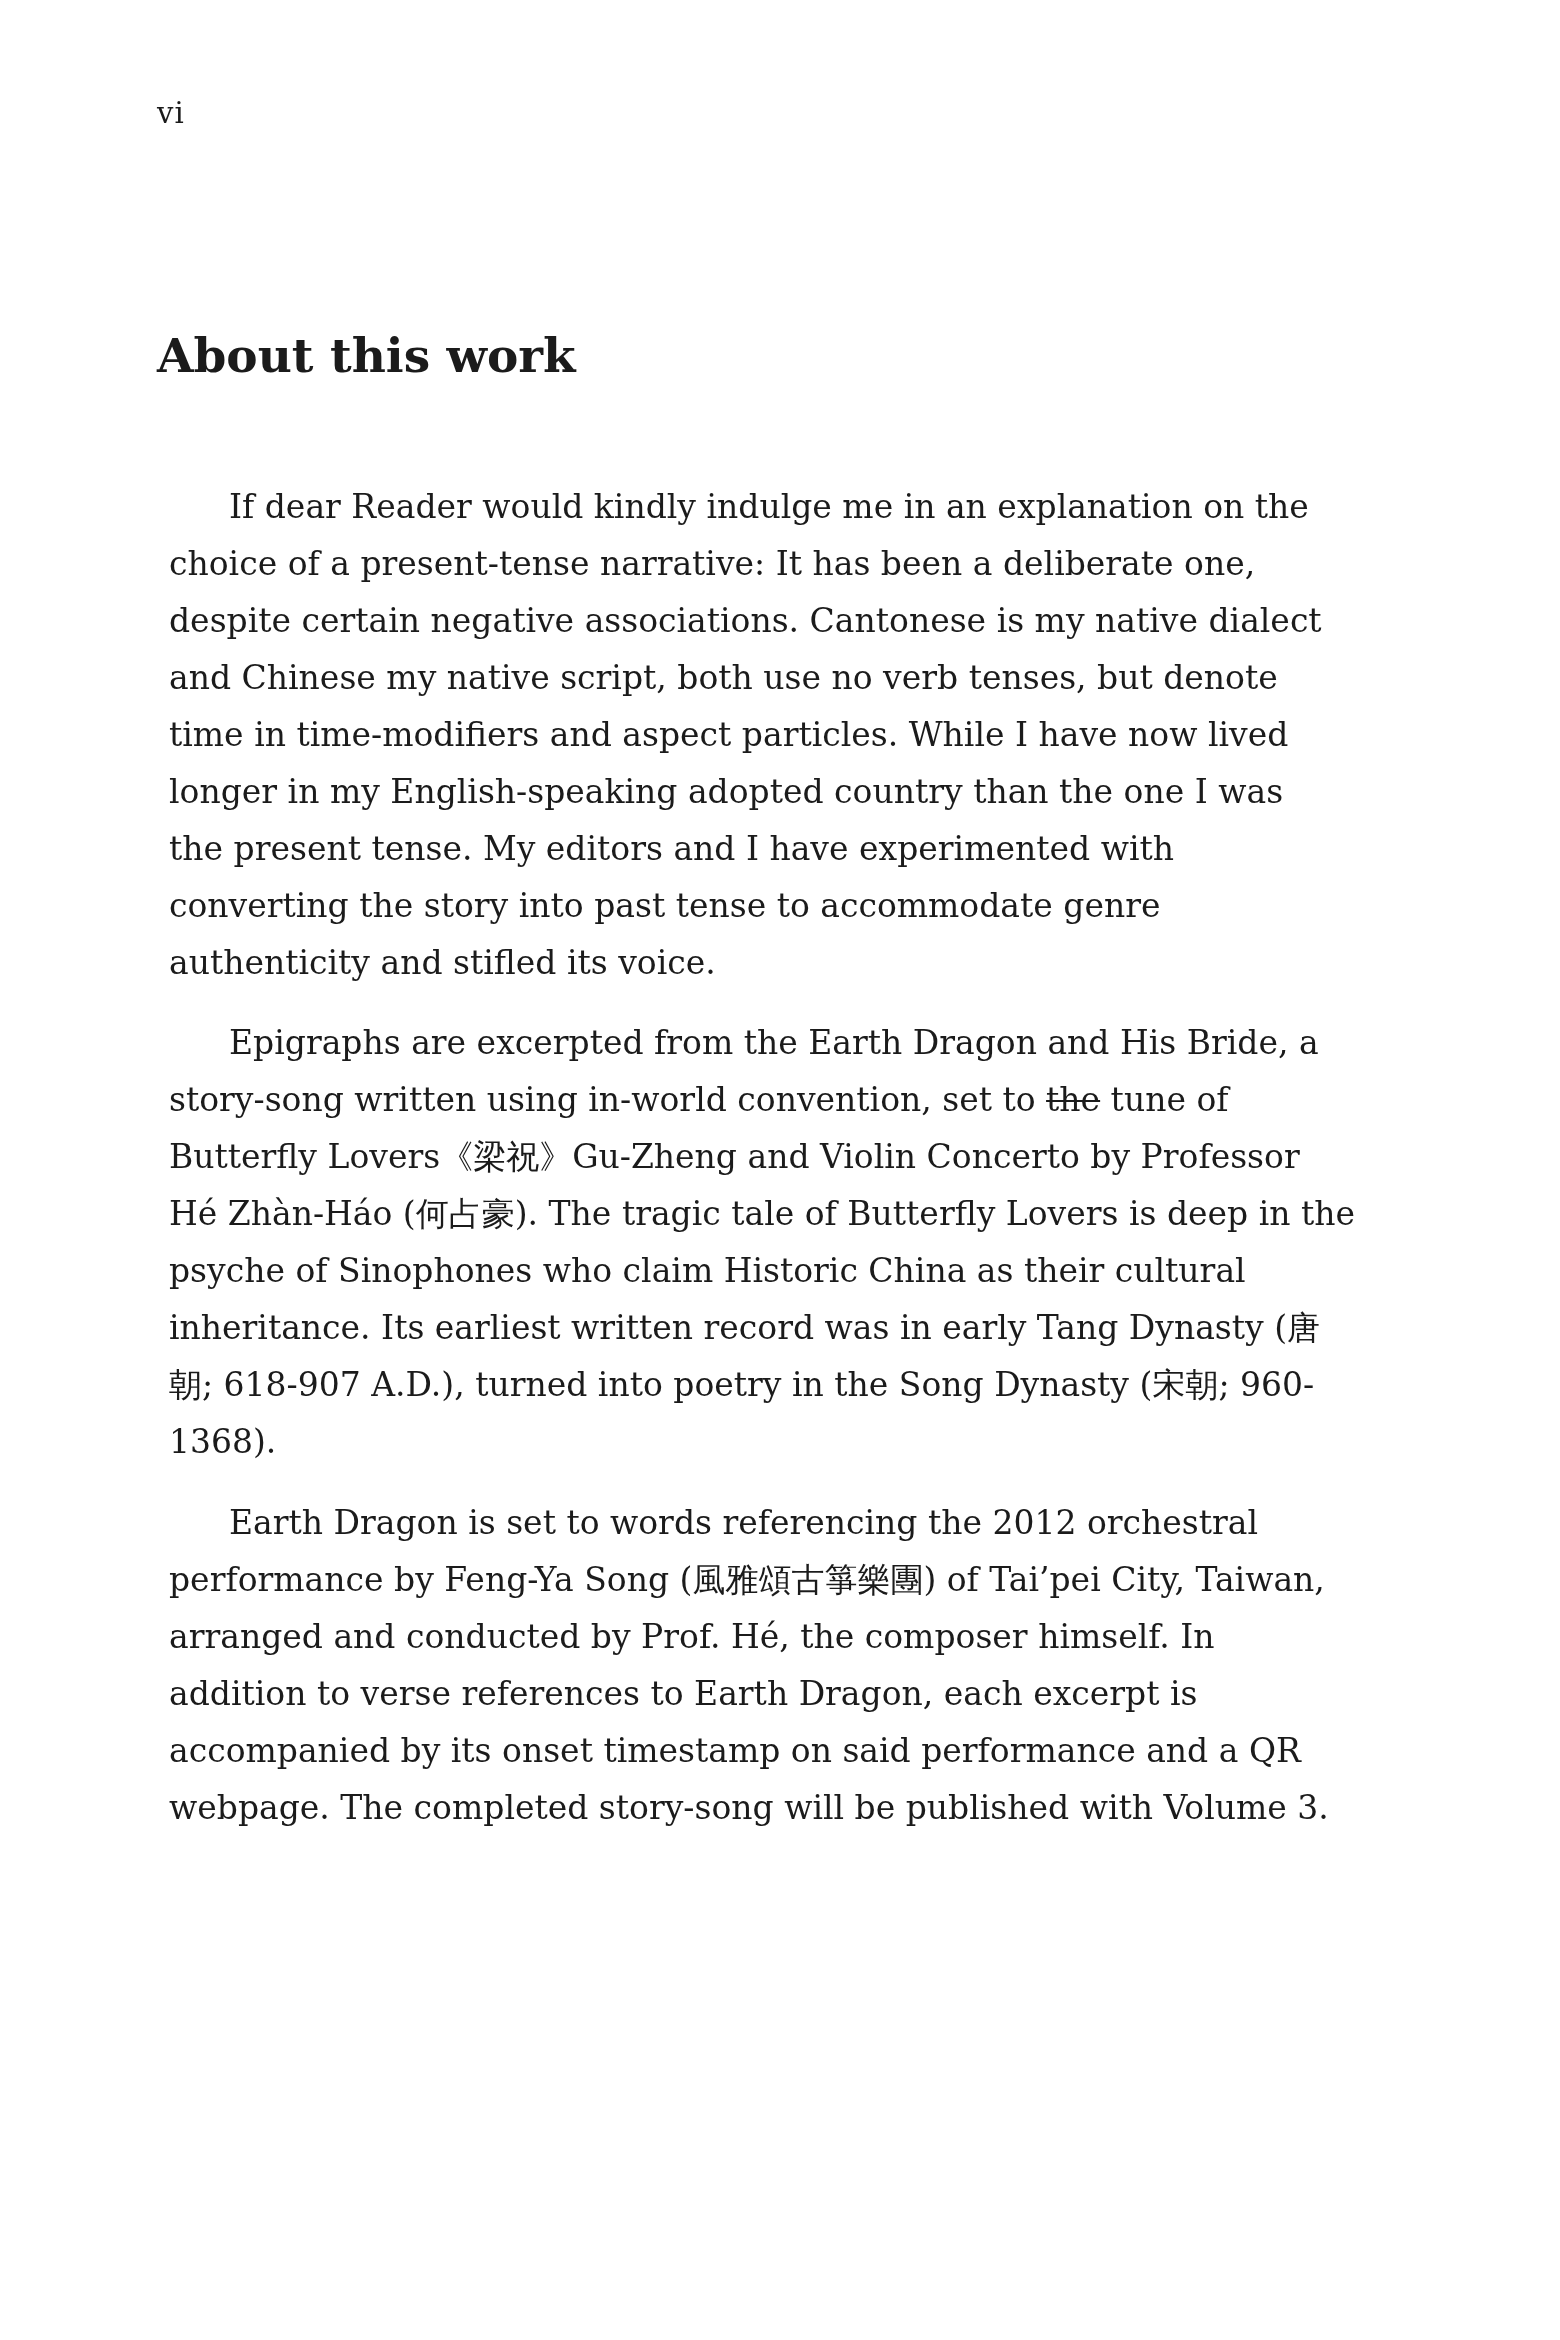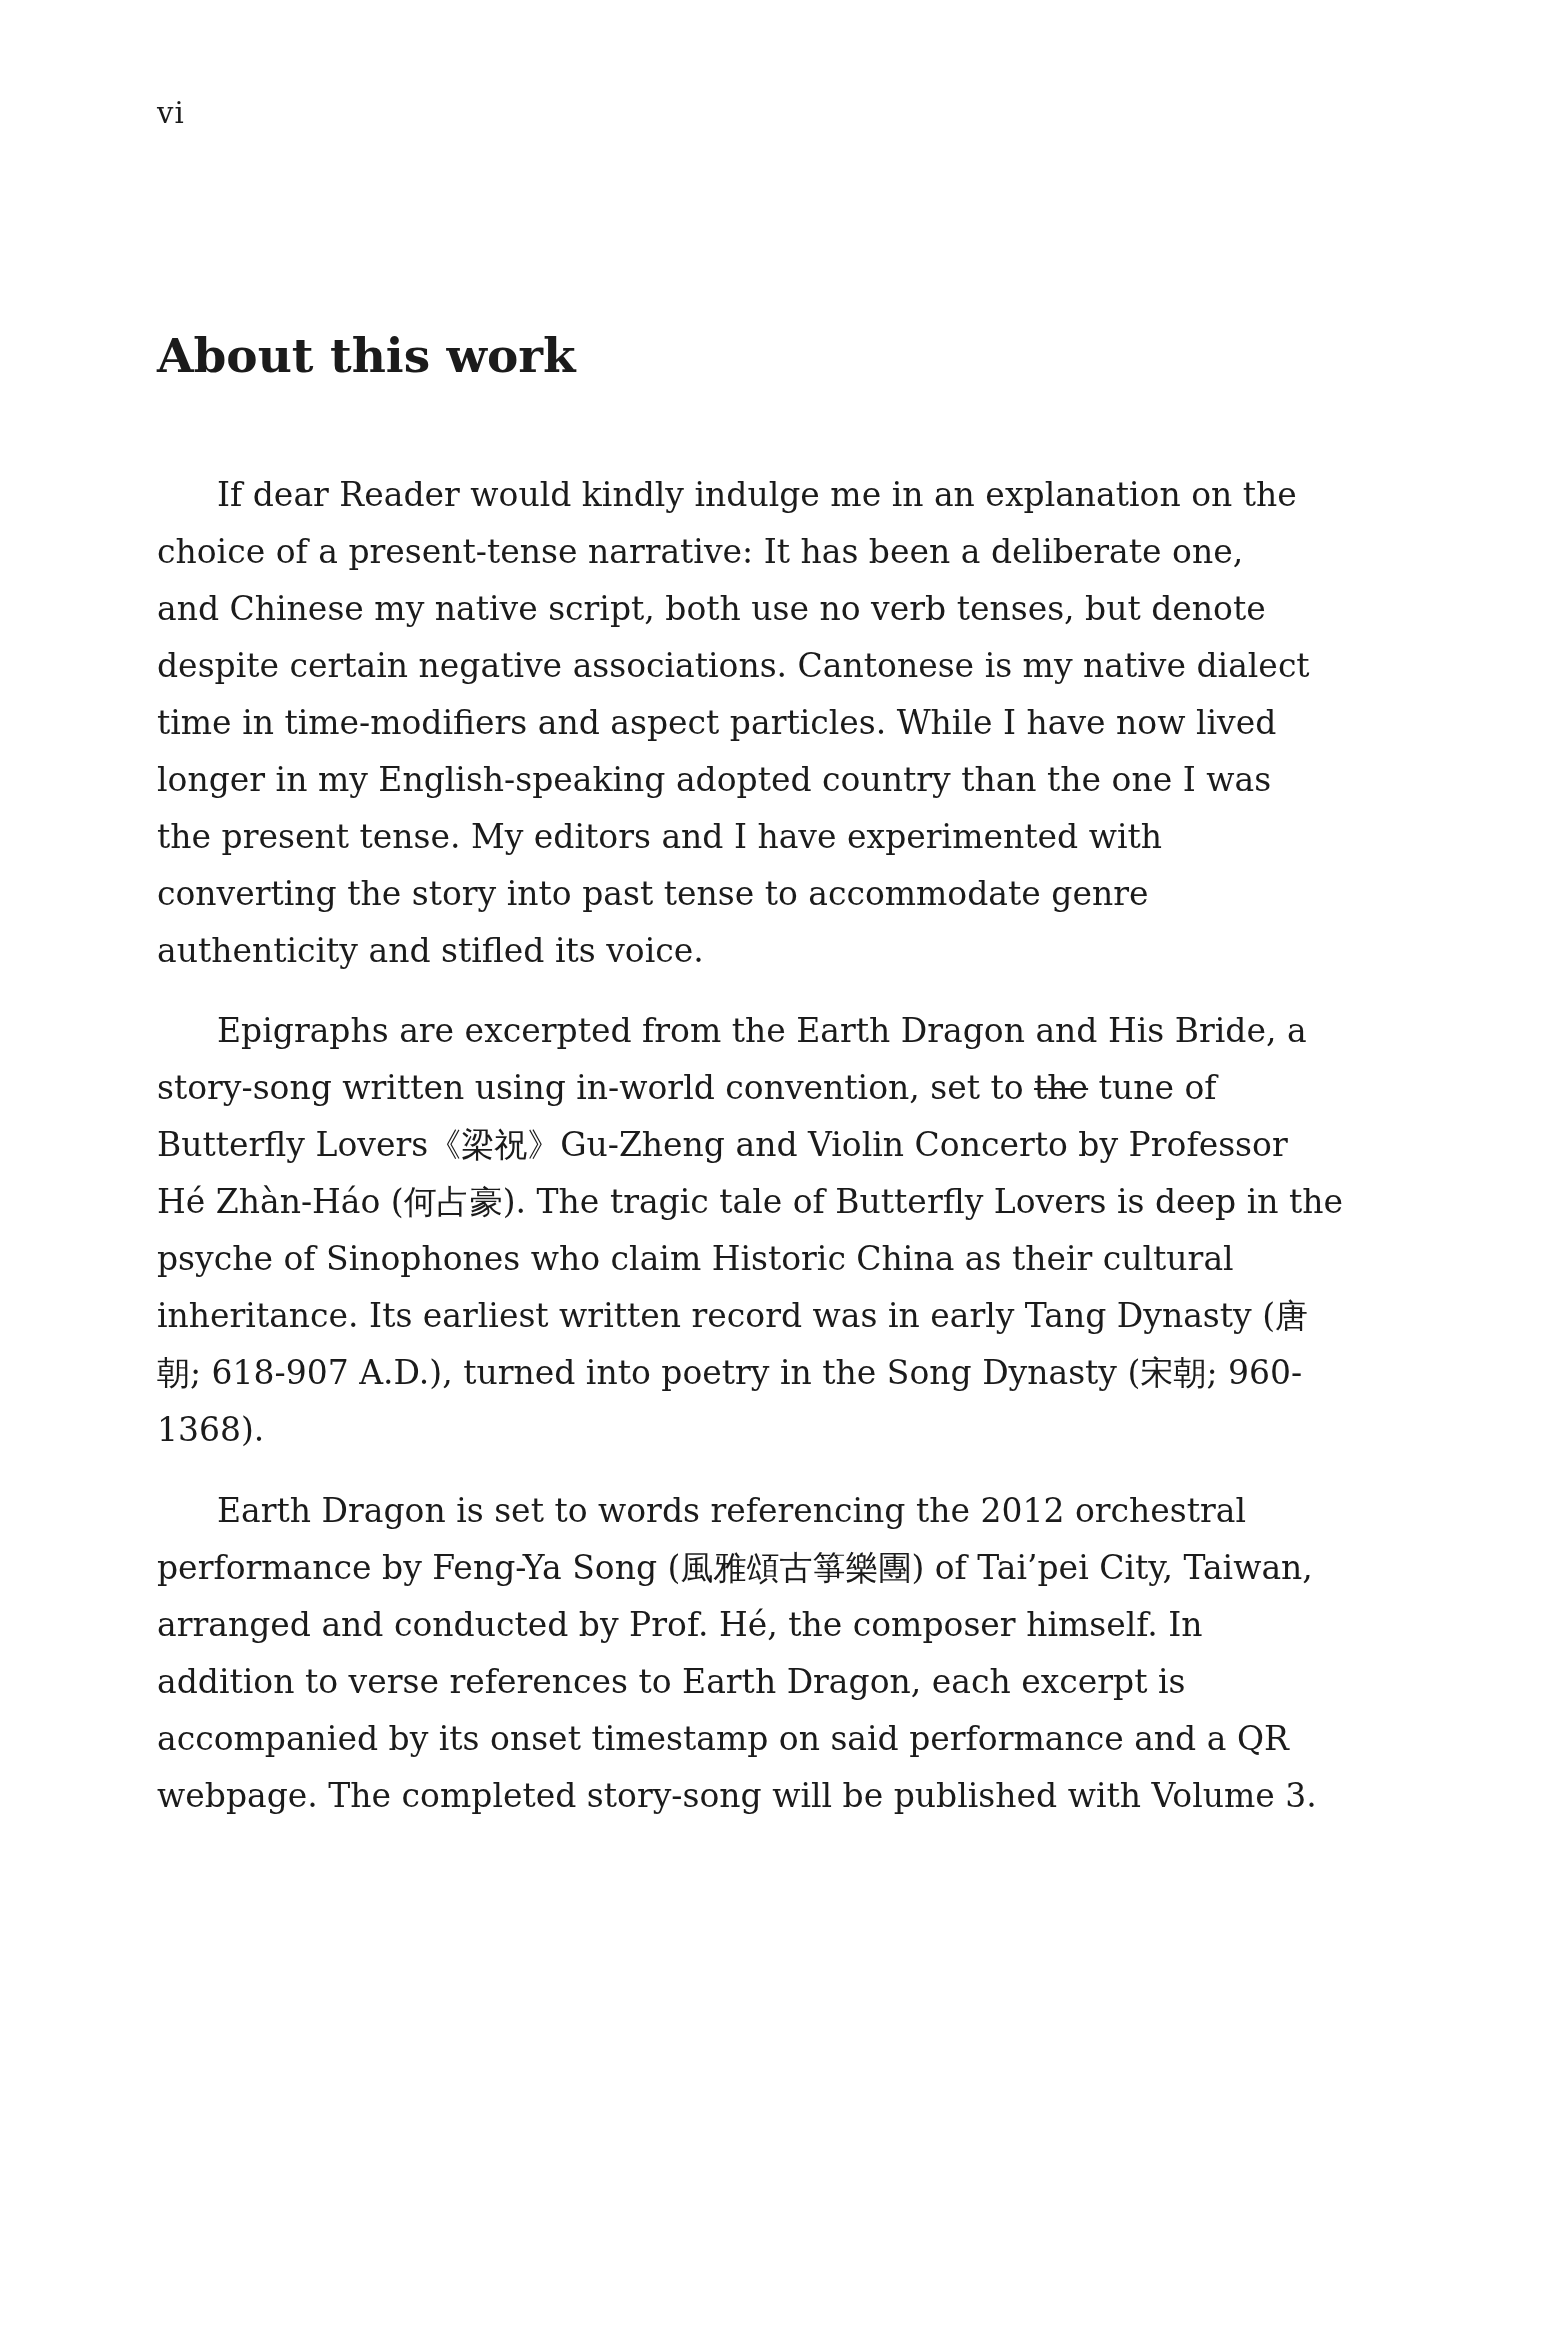--- a/index.html
+++ b/index.html
@@ -33,21 +33,21 @@
     font-weight: 700;
     line-height: 1.2;
   }
   .body-text {
     position: absolute;
     left: 157px;
     top: 466px;
     width: 1278px;
   }
   .paragraph {
-    margin: 0;
+    margin: 12px;
   }
   .paragraph + .paragraph {
     margin-top: 23.4px;
   }
   .line {
     font-size: 33px;
     line-height: 57px;
     white-space: nowrap;
   }
   .line.indent {
@@ -63,22 +63,22 @@
 
 <div class="page-number">vi</div>
 
 <h1 class="heading">About this work</h1>
 
 <div class="body-text">
 
   <div class="paragraph">
     <div class="line indent">If dear Reader would kindly indulge me in an explanation on the</div>
     <div class="line">choice of a present-tense narrative: It has been a deliberate one,</div>
+    <div class="line">despite certain negative associations. Cantonese is my native dialect</div>
     <div class="line">and Chinese my native script, both use no verb tenses, but denote</div>
-    <div class="line">despite certain negative associations. Cantonese is my native dialect</div>
     <div class="line">time in time-modifiers and aspect particles. While I have now lived</div>
     <div class="line">longer in my English-speaking adopted country than the one I was</div>
     <div class="line">the present tense. My editors and I have experimented with</div>
     <div class="line">converting the story into past tense to accommodate genre</div>
     <div class="line">authenticity and stifled its voice.</div>
   </div>
 
   <div class="paragraph">
     <div class="line indent">Epigraphs are excerpted from the Earth Dragon and His Bride, a</div>
     <div class="line"><span>story-song written using in-world convention, set to </span><span class="struck">the</span><span> tune of</span></div>

